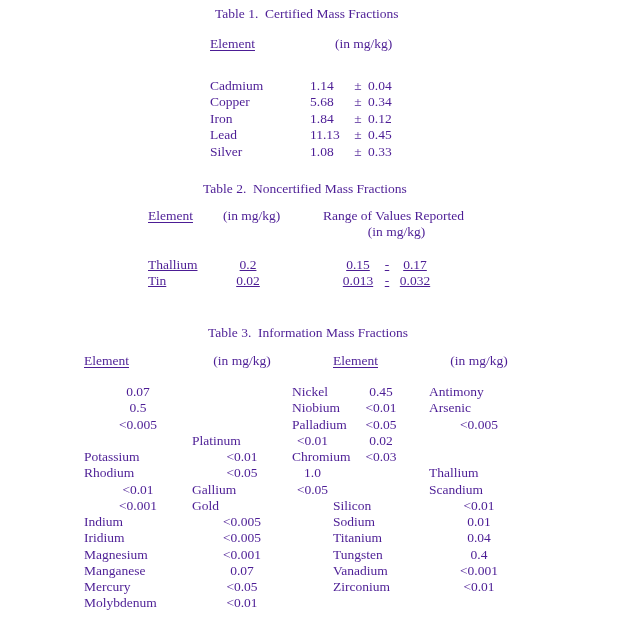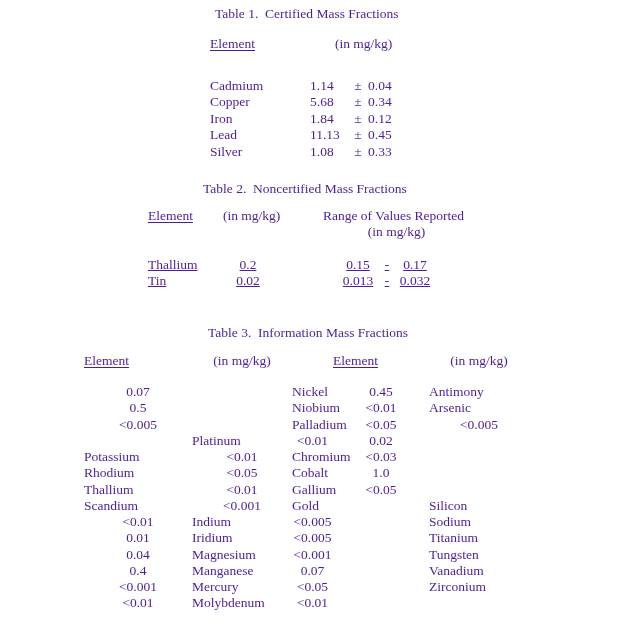--- a/index.html
+++ b/index.html
@@ -170,21 +170,20 @@
     <span></span>
     <span>Potassium</span>
     <span class="c-val">&lt;0.01</span>
 
     <span>Chromium</span>
     <span class="c-val">&lt;0.03</span>
     <span></span>
     <span>Rhodium</span>
     <span class="c-val">&lt;0.05</span>
 
-    <span>Cobalt</span>
     <span class="c-val">1.0</span>
     <span></span>
     <span>Thallium</span>
     <span class="c-val">&lt;0.01</span>
 
     <span>Gallium</span>
     <span class="c-val">&lt;0.05</span>
     <span></span>
     <span>Scandium</span>
     <span class="c-val">&lt;0.001</span>

